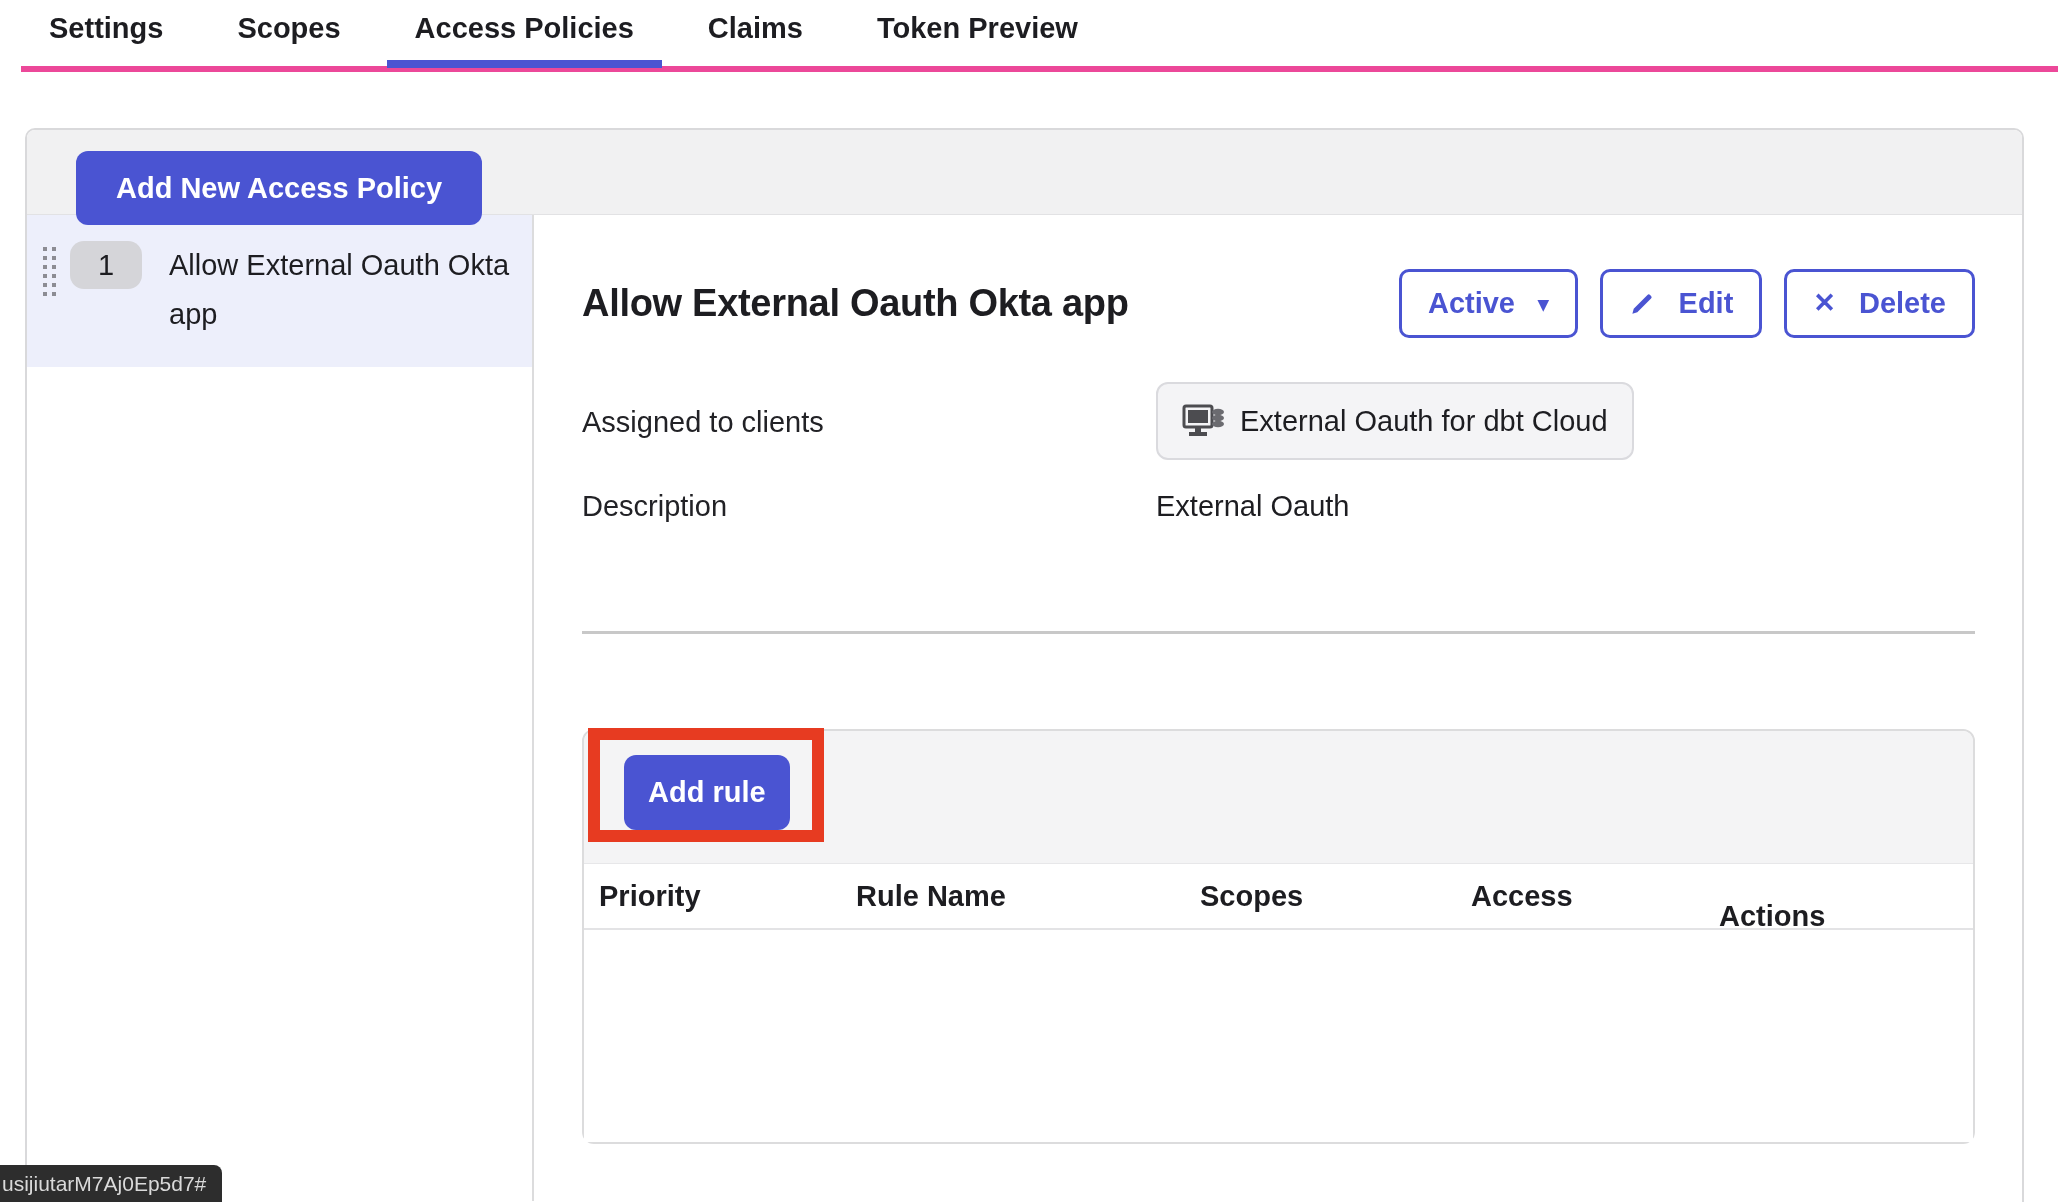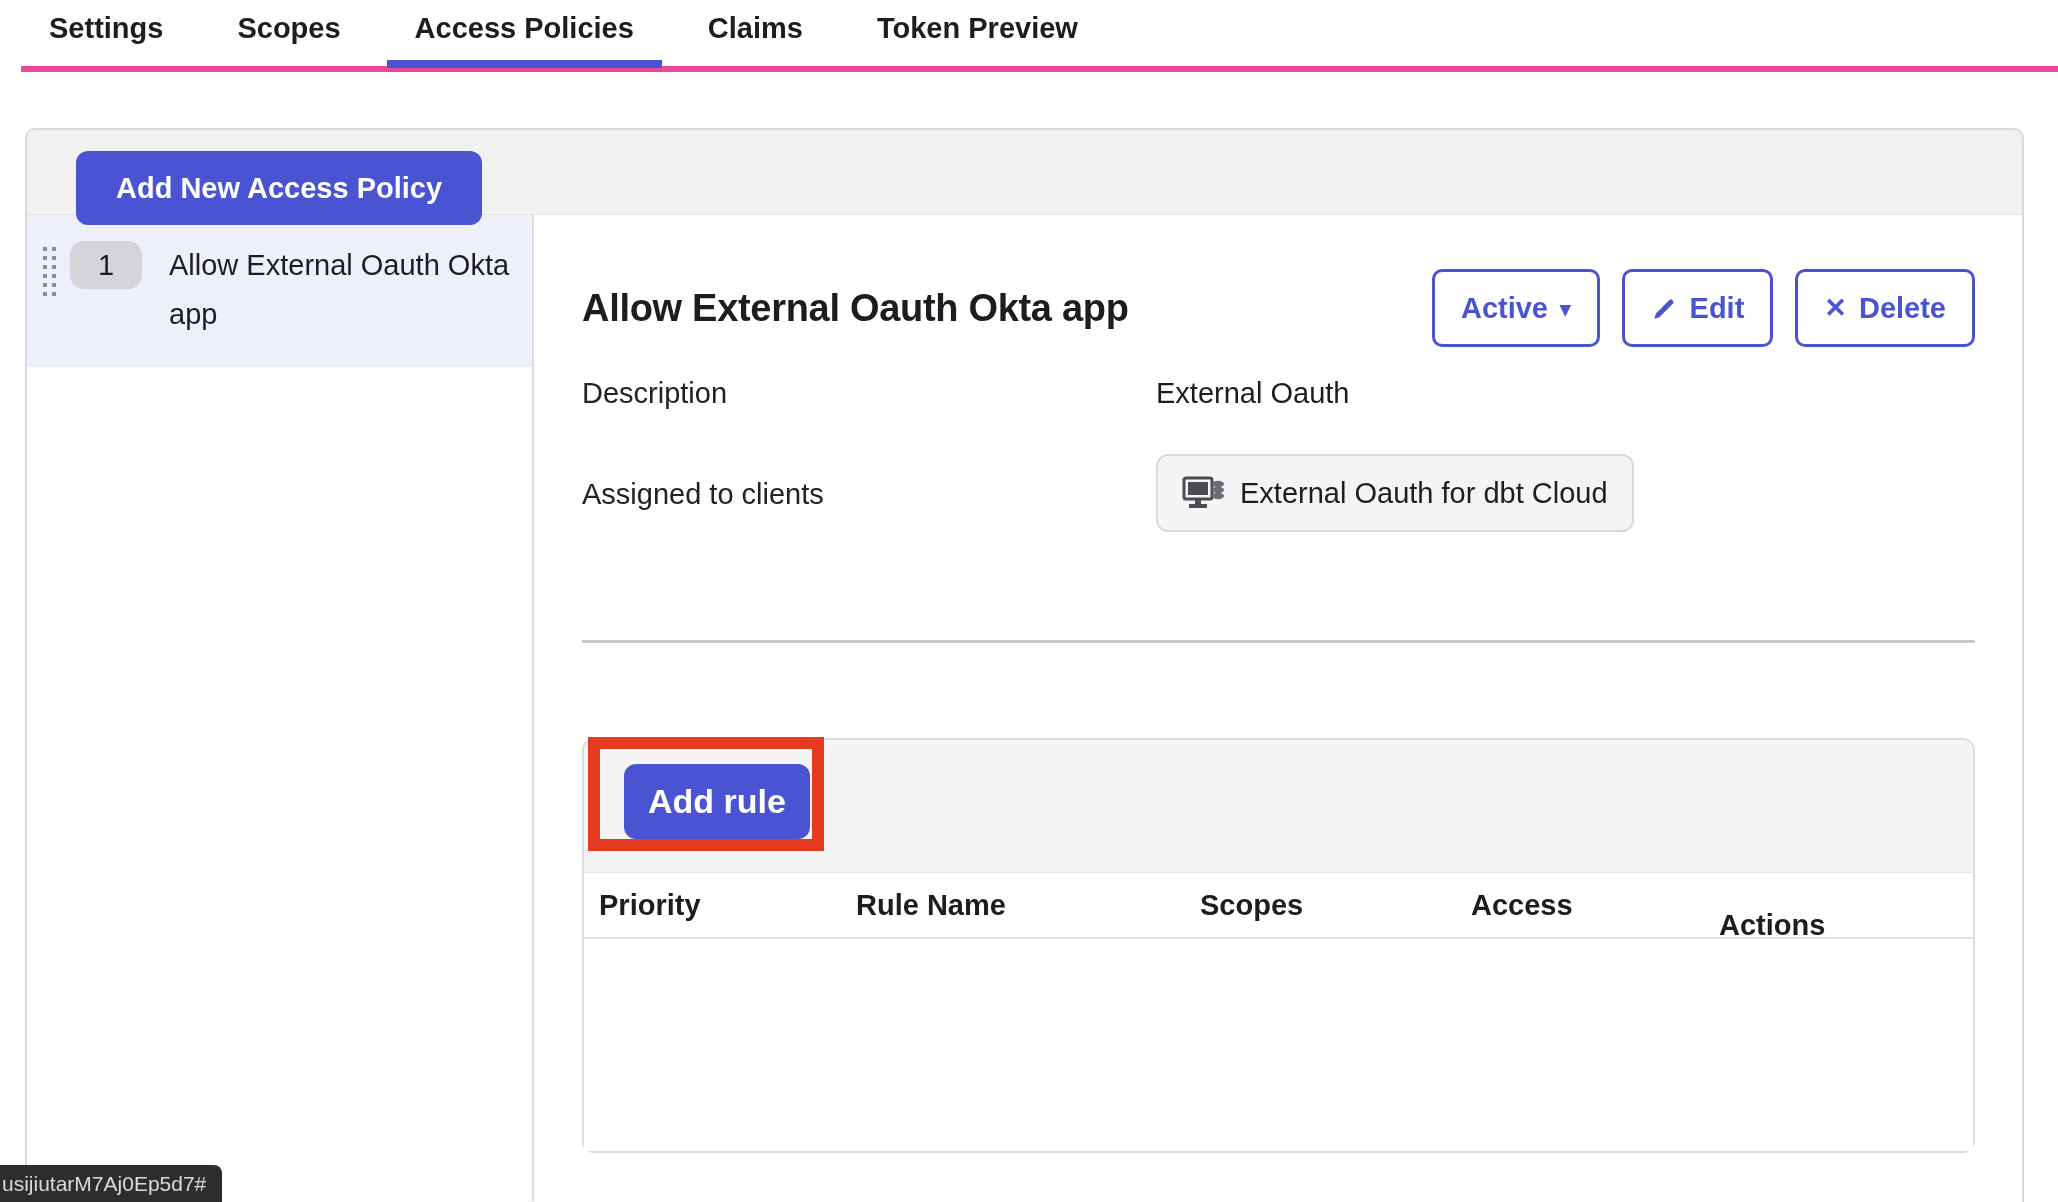--- a/index.html
+++ b/index.html
@@ -83,25 +83,25 @@
 
   
   .main { flex: 1; padding: 0 47px 0 48px; }
   .detail-header {
     display: flex; justify-content: space-between; align-items: center;
     margin-top: 54px;
   }
   .detail-title { font-size: 38px; font-weight: 700; letter-spacing: -0.3px; }
   .btn-group { display: flex; gap: 22px; }
   .btn-outline {
-    height: 78px; padding: 0 26px;
+    height: 69px; padding: 0 26px;
     background: #fff; color: #4a54d2;
     border: 3px solid #4a54d2; border-radius: 10px;
     font-family: inherit; font-size: 29px; font-weight: 700;
-    display: flex; align-items: center; gap: 12px;
+    display: flex; align-items: center; gap: 23px;
     cursor: pointer; white-space: nowrap;
   }
   .caret { font-size: 21px; line-height: 1; }
   .x-glyph { font-size: 27px; line-height: 1; }
   .pencil-svg { display: block; }
 
   .field-row { display: flex; font-size: 29px; }
   .field-row.first { margin-top: 30px; }
   .field-row.second { margin-top: 44px; align-items: flex-start; }
   .field-label { width: 574px; flex-shrink: 0; color: #222226; }
@@ -125,21 +125,21 @@
     height: 133px; background: #f4f4f5;
     border-bottom: 1px solid #e7e7e9;
     border-radius: 10px 10px 0 0;
     position: relative;
   }
   .btn-add-rule {
     position: absolute; left: 40px; top: 24px;
     height: 75px; padding: 12px 24px;
     background: #4a54d2; color: #fff;
     border: none; border-radius: 12px;
-    font-family: inherit; font-size: 34px; font-weight: 700;
+    font-family: inherit; font-size: 29px; font-weight: 700;
     cursor: pointer; z-index: 2;
   }
   .highlight-box {
     position: absolute; left: 4px; top: -3px;
     width: 236px; height: 114px;
     border: 12px solid #e73b21;
     z-index: 3; pointer-events: none;
   }
   .rules-thead {
     display: flex; align-items: center;
@@ -223,41 +223,41 @@
               </svg>
               <span>Edit</span>
             </button>
             <button class="btn-outline">
               <span class="x-glyph">✕</span>
               <span>Delete</span>
             </button>
           </div>
         </div>
 
-        <div class="field-row first">
-          <span class="field-label">Description</span>
-          <span class="field-value">External Oauth</span>
-        </div>
-
         <div class="field-row second">
           <span class="field-label">Assigned to clients</span>
           <span class="chip">
             <svg width="44" height="38" viewBox="0 0 44 38">
               <rect x="2" y="4" width="28" height="21" rx="2" fill="none" stroke="#4c4c50" stroke-width="3"></rect>
               <rect x="6" y="8" width="20" height="13" fill="#4c4c50"></rect>
               <rect x="13" y="25" width="6" height="5" fill="#4c4c50"></rect>
               <rect x="7" y="30" width="18" height="4" fill="#4c4c50"></rect>
               <ellipse cx="36" cy="10" rx="6" ry="3.2" fill="#6b6b70"></ellipse>
               <ellipse cx="36" cy="16" rx="6" ry="3.2" fill="#6b6b70"></ellipse>
               <ellipse cx="36" cy="22" rx="6" ry="3.2" fill="#6b6b70"></ellipse>
             </svg>
             <span>External Oauth for dbt Cloud</span>
           </span>
         </div>
 
+        <div class="field-row first">
+          <span class="field-label">Description</span>
+          <span class="field-value">External Oauth</span>
+        </div>
+
         <hr class="divider">
 
         <div class="rules-panel">
           <div class="rules-header">
             <button class="btn-add-rule">Add rule</button>
             <div class="highlight-box"></div>
           </div>
           <div class="rules-thead">
             <span class="col-priority">Priority</span>
             <span class="col-rulename">Rule Name</span>

